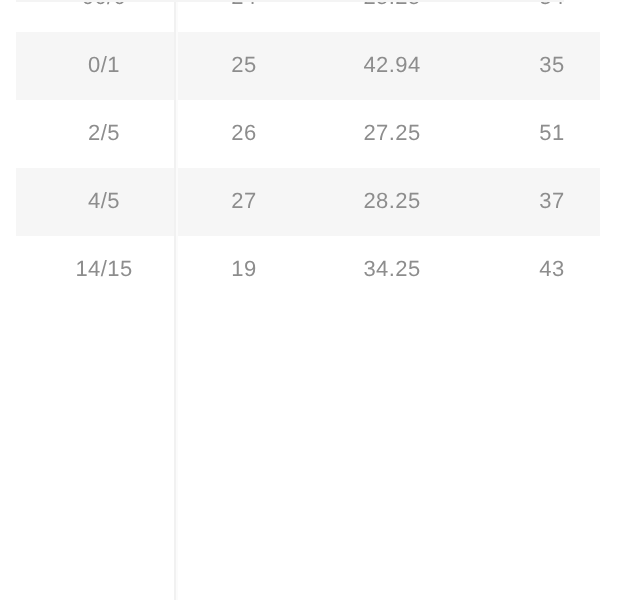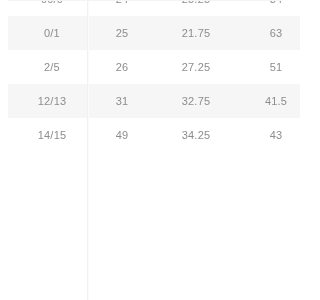--- a/index.html
+++ b/index.html
@@ -109,41 +109,41 @@
           <td class="gutter-l"></td>
           <td>00/0</td>
           <td>24</td>
           <td>25.25</td>
           <td>34</td>
         </tr>
         <tr class="striped">
           <td class="gutter-l"></td>
           <td>0/1</td>
           <td>25</td>
-          <td>21.75</td>
-          <td>63</td>
+          <td>42.94</td>
+          <td>35</td>
         </tr>
         <tr>
           <td class="gutter-l"></td>
           <td>2/5</td>
           <td>26</td>
           <td>27.25</td>
           <td>51</td>
         </tr>
         <tr class="striped">
           <td class="gutter-l"></td>
-          <td>12/13</td>
-          <td>31</td>
-          <td>32.75</td>
-          <td>41.5</td>
+          <td>4/5</td>
+          <td>27</td>
+          <td>28.25</td>
+          <td>37</td>
         </tr>
         <tr>
           <td class="gutter-l"></td>
           <td>14/15</td>
-          <td>49</td>
+          <td>19</td>
           <td>34.25</td>
           <td>43</td>
         </tr>
       </tbody>
   </table>
 
   <div id="column-divider"></div>
   <div id="top-hairline"></div>
 
 </div>

